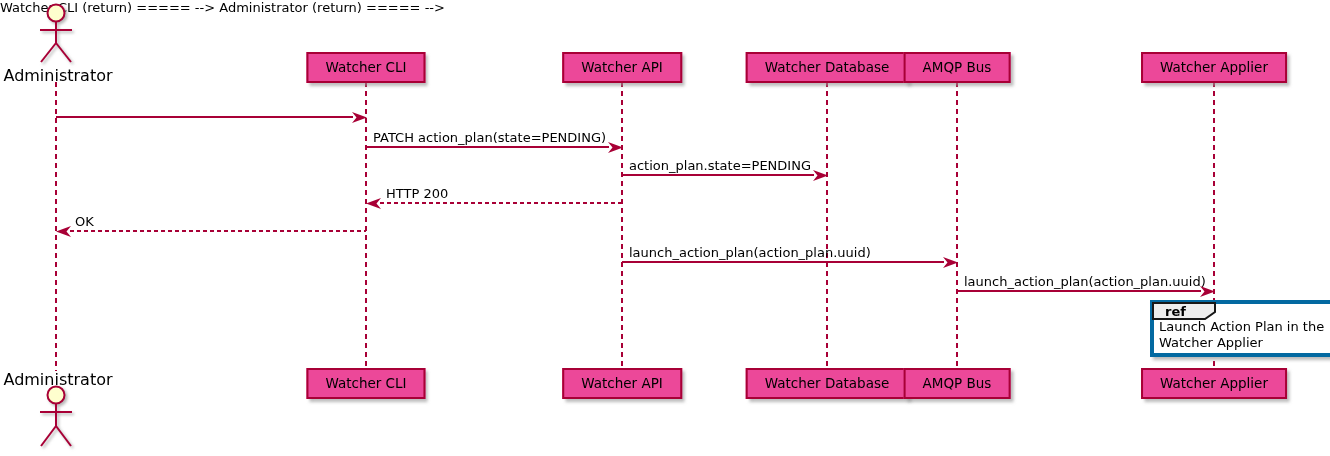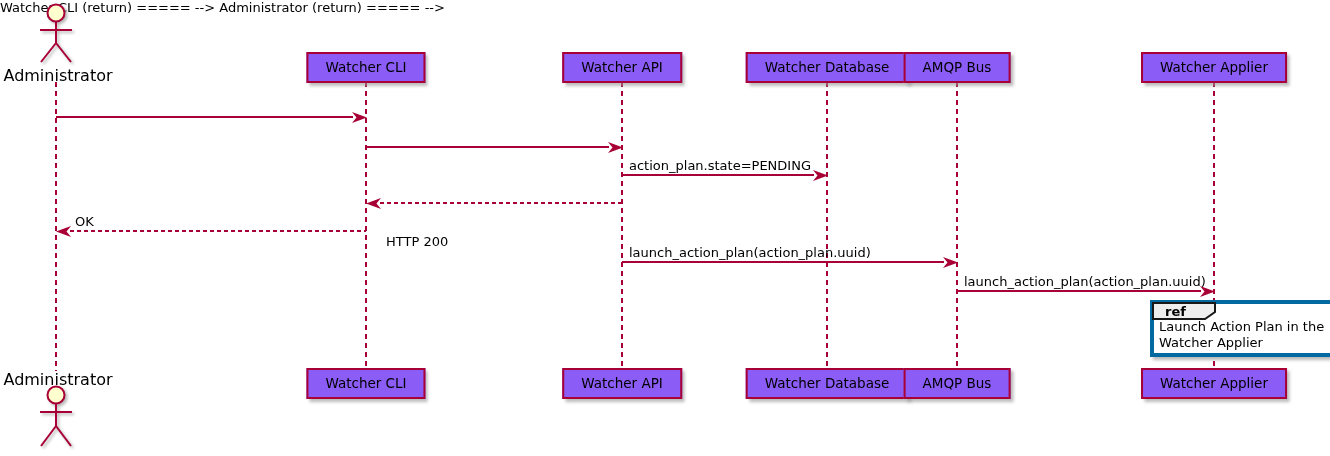--- a/index.html
+++ b/index.html
@@ -11,21 +11,21 @@
     font-family: "DejaVu Sans", "Liberation Sans", sans-serif;
     font-size: 13px;
     color: #000;
     overflow: hidden;
   }
 
   
   .pbox {
     position: absolute;
     transform: translateX(-50%);
-    background: #8b5cf6;
+    background: #ec4899;
     border: 2px solid #A80036;
     padding: 5px 17px;
     font-size: 13.5px;
     white-space: nowrap;
     box-shadow: 3px 3px 3px rgba(150,150,150,0.65);
     line-height: 17px;
   }
 
   
   .lifeline {
@@ -101,30 +101,31 @@
   <div class="pbox" style="left:622px; top:52px;">Watcher API</div>
   <div class="pbox" style="left:827px; top:52px;">Watcher Database</div>
   <div class="pbox" style="left:957px; top:52px;">AMQP Bus</div>
   <div class="pbox" style="left:1214px;top:52px;">Watcher Applier</div>
 
   
   <div class="msg-line-solid" style="left:56px; top:116px; width:297px;"></div>
   <div class="ah ah-r" style="left:352px; top:112px;"></div>
 
   
+  <div class="msg-label" style="left:373px; top:130px;">PATCH action_plan(state=PENDING)</div>
   <div class="msg-line-solid" style="left:366px; top:146px; width:243px;"></div>
   <div class="ah ah-r" style="left:608px; top:142px;"></div>
 
   
   <div class="msg-label" style="left:629px; top:158px;text-align:center;">action_plan.state=PENDING</div>
   <div class="msg-line-solid" style="left:622px; top:174px; width:192px;"></div>
   <div class="ah ah-r" style="left:813px; top:170px;"></div>
 
    Watcher CLI (return) ===== --&gt;
-  <div class="msg-label" style="left:386px; top:186px;margin-top:48px;">HTTP 200</div>
+  <div class="msg-label" style="left:386px; top:186px;">HTTP 200</div>
   <div class="msg-line-dashed" style="left:380px; top:202px; width:242px;"></div>
   <div class="ah ah-l" style="left:366px; top:198px;"></div>
 
    Administrator (return) ===== --&gt;
   <div class="msg-label" style="left:75px; top:214px;">OK</div>
   <div class="msg-line-dashed" style="left:70px; top:230px; width:296px;"></div>
   <div class="ah ah-l" style="left:56px; top:226px;"></div>
 
   
   <div class="msg-label" style="left:629px; top:245px;">launch_action_plan(action_plan.uuid)</div>

